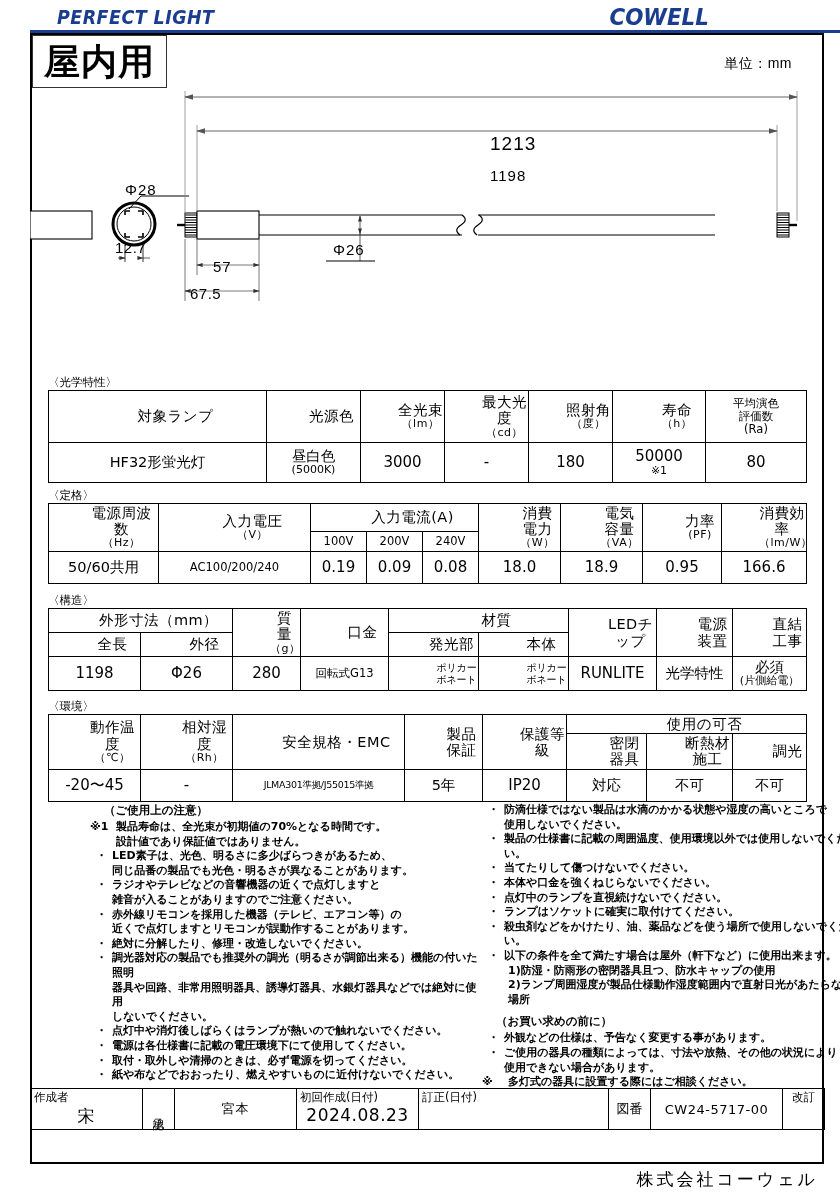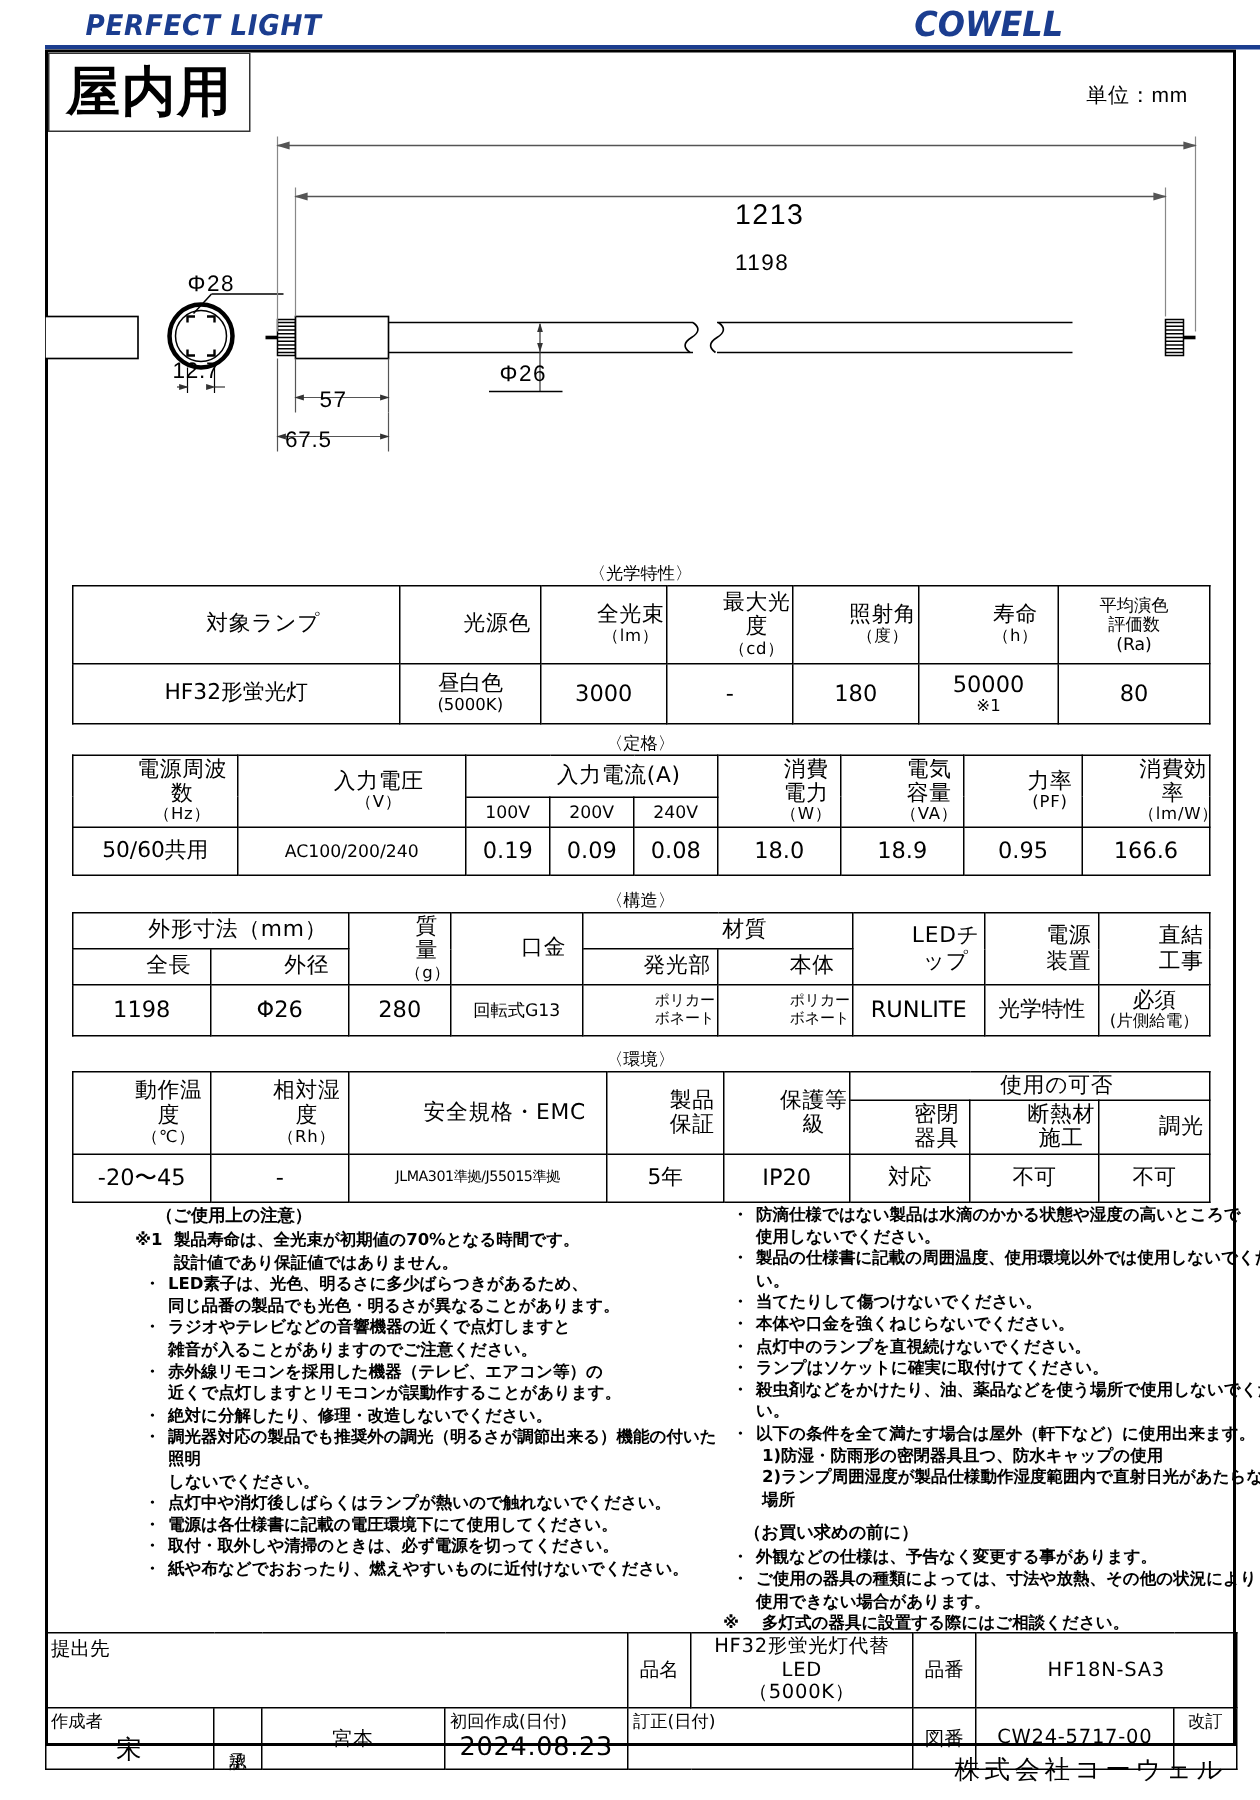--- a/index.html
+++ b/index.html
@@ -65,21 +65,20 @@
   }
 
   
   #drawing { position:absolute; left:30px; top:33px; width:794px; height:330px; }
 
   
   .sec { position:absolute; left:48px; width:758px; }
   .sec-label {
     font-size:11.5px; line-height:13px; padding-bottom:1px;
     font-family:"DejaVu Sans",sans-serif;
-    text-align:center;
   }
   table.spec {
     border-collapse:collapse; width:758px; table-layout:fixed;
     background:#fff;
   }
   table.spec td {
     border:1px solid #000;
     text-align:center; vertical-align:middle;
     font-size:14px;
     font-family:"DejaVu Sans",sans-serif;
@@ -511,21 +510,21 @@
         <div class="note">
           <span class="bullet">・</span>
           <span class="txt"><span>赤外線リモコンを採用した機器（テレビ、エアコン等）の</span><span class="l2">近くで点灯しますとリモコンが誤動作することがあります。</span></span>
         </div>
         <div class="note">
           <span class="bullet">・</span>
           <span class="txt"><span>絶対に分解したり、修理・改造しないでください。</span></span>
         </div>
         <div class="note">
           <span class="bullet">・</span>
-          <span class="txt"><span>調光器対応の製品でも推奨外の調光（明るさが調節出来る）機能の付いた照明</span><span class="l2">しないでください。</span></span>
+          <span class="txt"><span>調光器対応の製品でも推奨外の調光（明るさが調節出来る）機能の付いた照明</span><span class="l2">器具や回路、非常用照明器具、誘導灯器具、水銀灯器具などでは絶対に使用</span><span class="l2">しないでください。</span></span>
         </div>
         <div class="note">
           <span class="bullet">・</span>
           <span class="txt"><span>点灯中や消灯後しばらくはランプが熱いので触れないでください。</span></span>
         </div>
         <div class="note">
           <span class="bullet">・</span>
           <span class="txt"><span>電源は各仕様書に記載の電圧環境下にて使用してください。</span></span>
         </div>
         <div class="note">
@@ -602,32 +601,20 @@
         <col style="width:32px">
         <col style="width:122px">
       <col style="width:122px">
         <col style="width:42px">
         <col style="width:148px">
       <col style="width:42px">
         <col style="width:132px">
         <col style="width:42px">
     </colgroup>
     <tbody>
-        <tr>
-      <td colspan="4" style="height:42px;vertical-align:top;" class="tb-lbl">
-        <span>提出先</span>
-      </td>
-      <td class="tb-c tb-lbl">品名</td>
-      <td class="tb-prod">
-        <span>HF32形蛍光灯代替LED</span><br>
-        <span>（5000K）</span>
-      </td>
-      <td class="tb-c tb-lbl">品番</td>
-      <td colspan="2" class="tb-code">HF18N-SA3</td>
-    </tr>
     <tr>
       <td style="height:40px;vertical-align:top;">
         <div class="tb-lbl">作成者</div>
         <div class="tb-sig">宋</div>
       </td>
       <td class="tb-c">
         <div class="vert">承認</div>
       </td>
       <td class="tb-sig">宮本</td>
       <td style="vertical-align:top;">

